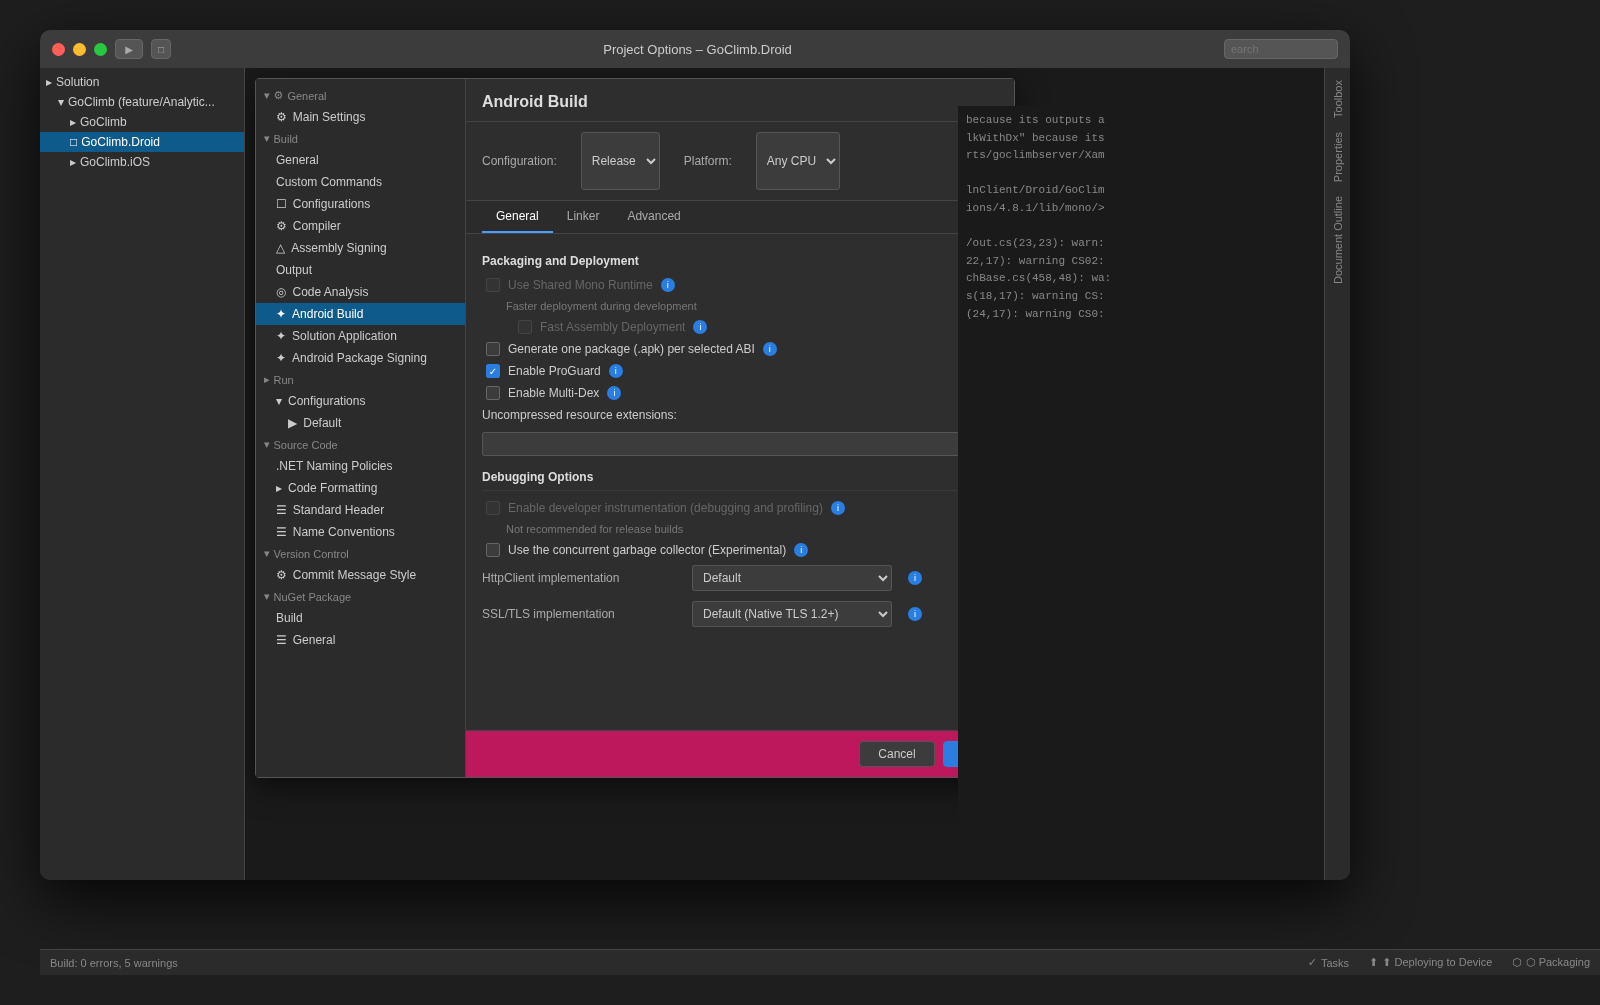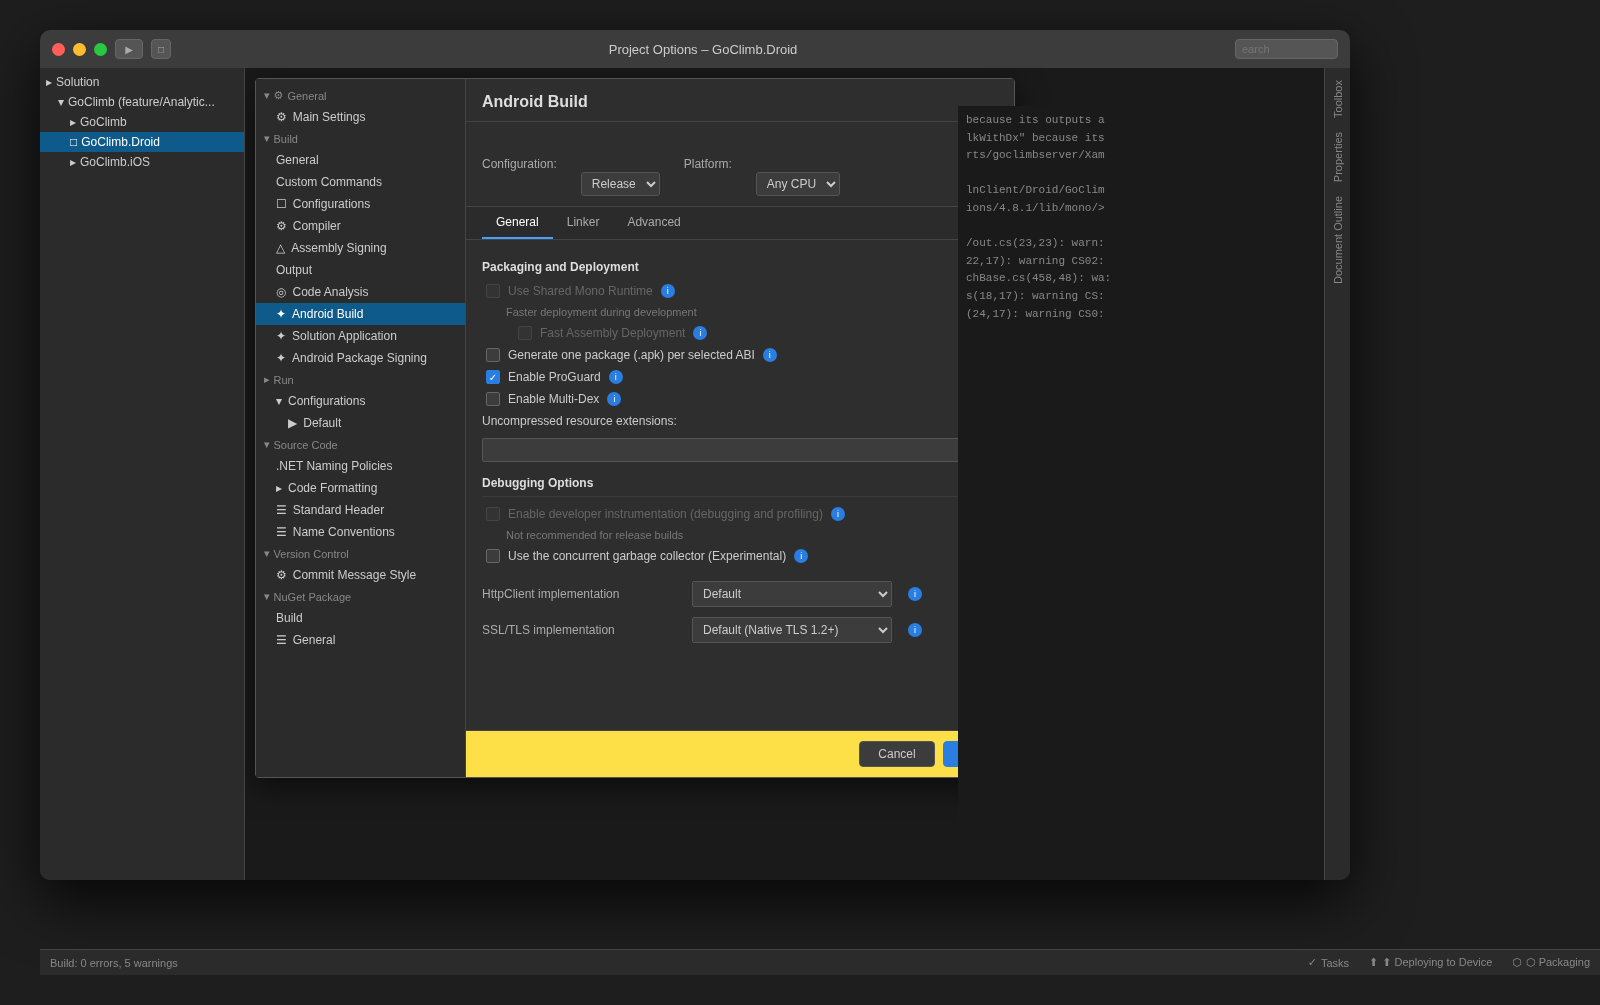--- a/index.html
+++ b/index.html
@@ -79,21 +79,21 @@
       padding: 0 6px;
     }
     .search-box {
       height: 20px;
       background: #555;
       border: 1px solid #666;
       border-radius: 4px;
       color: #aaa;
       padding: 0 6px;
       font-size: 11px;
-      width: 103px;
+      width: 114px;
     }
 
     
     .main-area {
       display: flex;
       flex: 1;
       overflow: hidden;
     }
 
     
@@ -202,25 +202,24 @@
       border-bottom: 1px solid #444;
     }
     .config-label {
       color: #aaa;
       font-size: 12px;
     }
     .config-select {
       background: #3c3c3c;
       border: 1px solid #555;
       color: #ccc;
-      padding: 3px 6px;
+      padding: 20px 6px;
       font-size: 12px;
       border-radius: 3px;
       cursor: pointer;
-      margin-top: 40px;
     }
 
     
     .tabs {
       display: flex;
       padding: 0 16px;
       border-bottom: 1px solid #444;
       background: #2b2b2b;
     }
     .tab {
@@ -332,21 +331,21 @@
       border-bottom: 1px solid #3a3a3a;
     }
 
     
     .dialog-footer {
       padding: 10px 16px;
       display: flex;
       justify-content: flex-end;
       gap: 8px;
       border-top: 1px solid #444;
-      background: #fde047;
+      background: #be185d;
     }
     .btn {
       padding: 5px 18px;
       border-radius: 4px;
       font-size: 12px;
       cursor: pointer;
       border: 1px solid #555;
     }
     .btn-cancel {
       background: #3c3c3c;
@@ -663,21 +662,21 @@
                 <span class="option-label muted">Not recommended for release builds</span>
               </div>
 
 
               <div class="option-row">
                 <div class="checkbox"></div>
                 <span class="option-label">Use the concurrent garbage collector (Experimental)</span>
                 <div class="info-icon">i</div>
               </div>
 
-              <div class="form-row" style="margin-top:18px;">
+              <div class="form-row" style="margin-top:8px;">
                 <span class="form-label">HttpClient implementation</span>
                 <select class="form-select">
                   <option>Default</option>
                 </select>
                 <div class="info-icon" style="margin-left:6px;">i</div>
               </div>
 
               <div class="form-row">
                 <span class="form-label">SSL/TLS implementation</span>
                 <select class="form-select">

